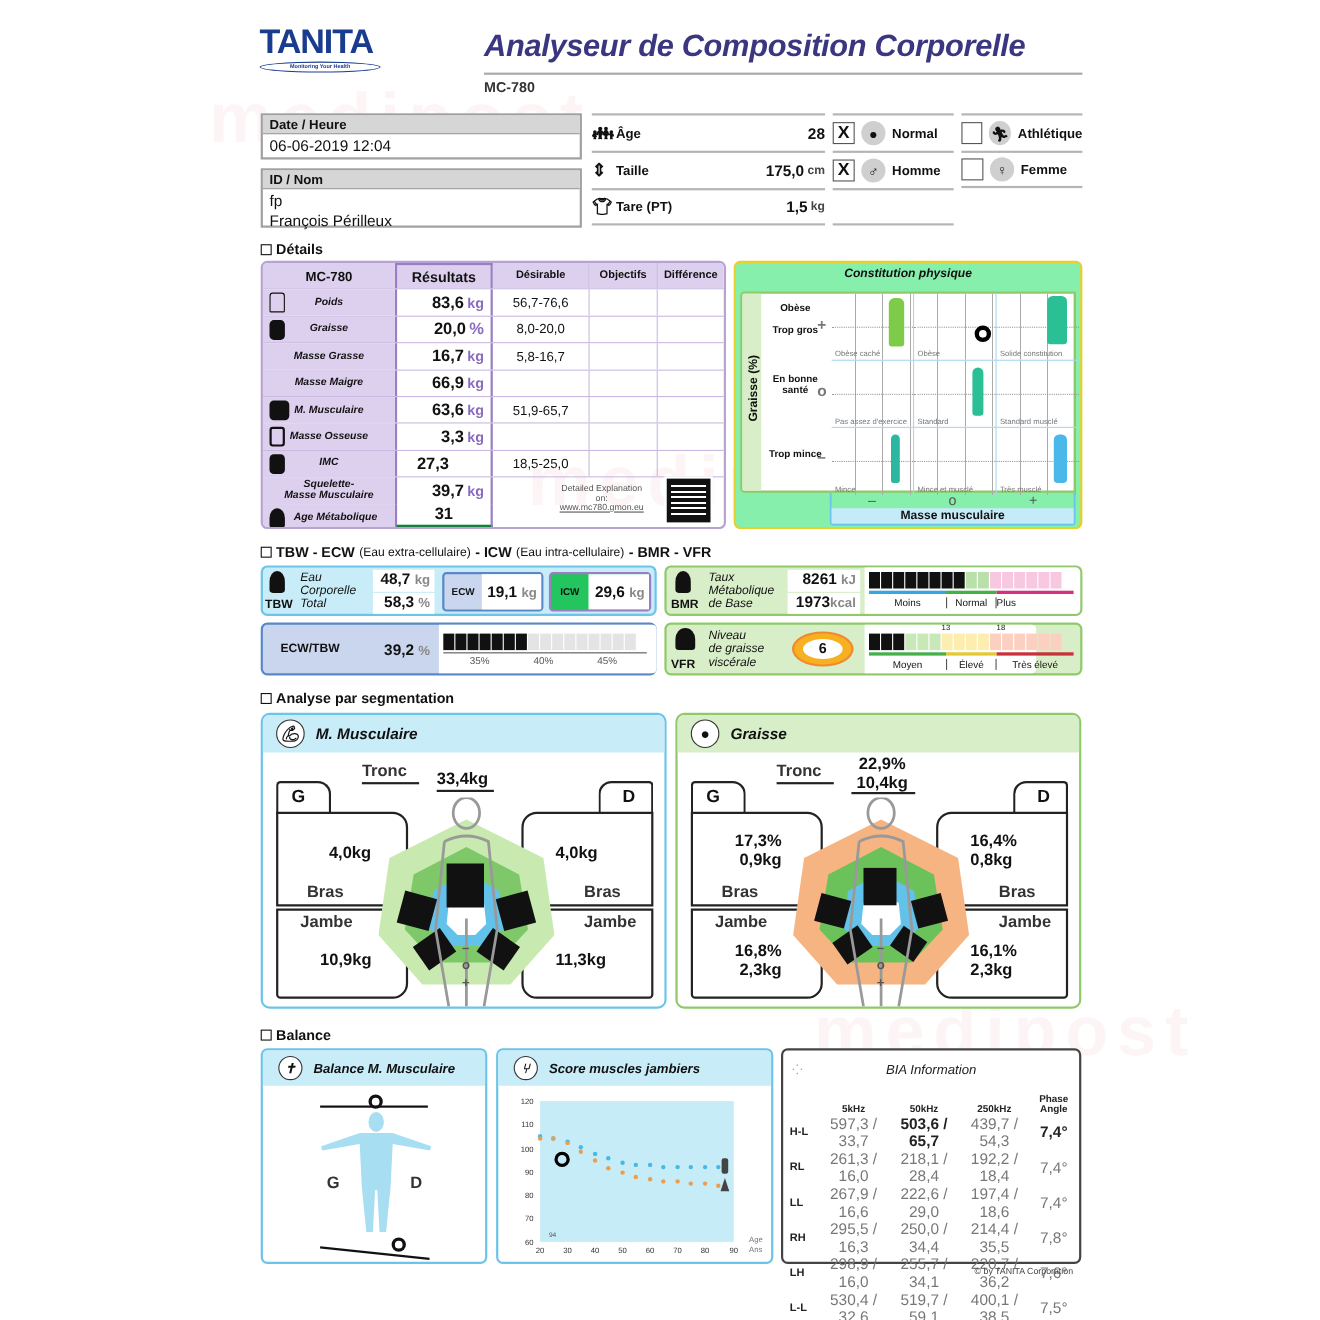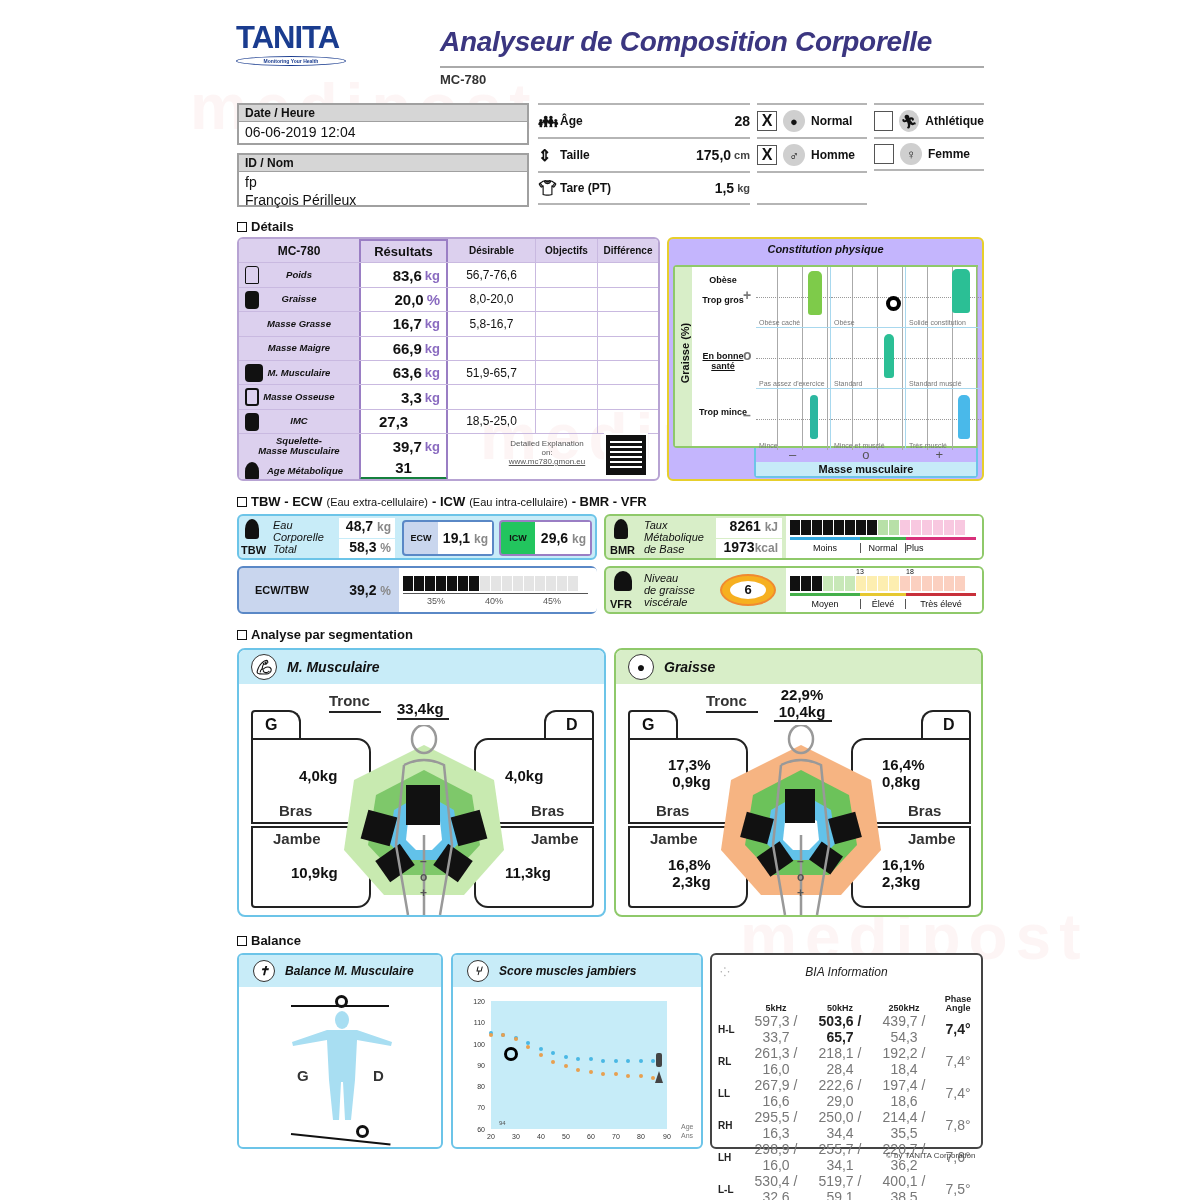--- a/index.html
+++ b/index.html
@@ -29,21 +29,21 @@
   .c2 { width: 89px; border-left: 2px solid #9a7ec4; border-right: 2px solid #9a7ec4; justify-content: flex-end; padding-right: 6px; font-size: 15px; font-weight: bold; }
   .c2 .u { color: #8a6bc0; font-size: 13px; margin-left: 3px; }
   .c3 { width: 88px; border-right: 1px solid #c9b9e0; font-size: 12px; }
   .c4 { width: 62px; border-right: 1px solid #c9b9e0; }
   .c5 { flex: 1; }
   .dhead .dcell { background: #dcd0ee; font-weight: bold; font-size: 10px; font-style: normal; }
   .dhead .c1 { font-size: 12px; font-style: normal; }
   .dhead .c2 { font-size: 13px; justify-content: center; padding-right: 0; }
   .ic { position: absolute; left: 6px; top: 3px; width: 14px; height: 18px; }
   
-  .const { left: 667px; top: 237px; width: 317px; height: 244px; border: 2px solid #e7cf2c; border-radius: 6px; background: #c4b5fd; }
+  .const { left: 667px; top: 237px; width: 317px; height: 244px; border: 2px solid #e7cf2c; border-radius: 6px; background: #86efac; }
   .const-title { text-align: center; font-size: 11px; font-weight: bold; font-style: italic; padding-top: 4px; }
   .const-grid { position: absolute; left: 4px; top: 26px; width: 305px; height: 183px; border: 2px solid #8fc96a; border-radius: 4px 0 0 4px; background: #fff; }
   .cg-ylabel { position: absolute; left: 0; top: 0; width: 17px; height: 100%; background: #d8eec8; }
   .cg-ylabel span { position: absolute; left: -30px; top: 80px; transform: rotate(-90deg); font-size: 11px; font-weight: bold; width: 80px; text-align: center; }
   .cg-rowlab { position: absolute; left: 17px; width: 62px; font-size: 9px; font-weight: bold; text-align: center; line-height: 10px; }
   .cg-sign { position: absolute; left: 68px; font-size: 14px; color: #777; font-weight: bold; }
   .cell { position: absolute; width: 75px; height: 61px; border-right: 1px solid #a8d8ee; border-bottom: 1px solid #a8d8ee; background-image: repeating-linear-gradient(90deg, transparent 0 21px, #aaa 21px 22px, transparent 22px 25px); }
   .cell-lab { position: absolute; left: 3px; bottom: 1px; font-size: 7px; color: #777; }
   .cell .hline { position: absolute; left: 0; right: 0; top: 30px; border-top: 1px dotted #999; }
   .fig { position: absolute; width: 10px; height: 44px; border-radius: 5px 5px 3px 3px; }
@@ -276,21 +276,21 @@
 
 <div class="abs const">
   <div class="const-title">Constitution physique</div>
   <div class="const-grid">
     <div class="cg-ylabel">
         <span>Graisse (%)</span>
       </div>
     <div class="cg-rowlab" style="top:8px;white-space:pre-line;">Obèse
 
 Trop gros</div>
-    <div class="cg-rowlab" style="top:84px;text-decoration:underline;">En bonne santé</div>
+    <div class="cg-rowlab" style="top:72px;">En bonne santé</div>
     <div class="cg-rowlab" style="top:140px;">Trop mince</div>
     <div class="cg-sign" style="top:20px;">+</div>
     <div class="cg-sign" style="top:80px;">o</div>
     <div class="cg-sign" style="top:140px;">–</div>
 
     <div class="cell" style="left:81px;top:0;">
         <div class="hline"></div>
         <div class="fig" style="left:52px;top:4px;background:#7ecb4a;width:14px;"></div>
         <span class="cell-lab">Obèse caché</span>
       </div>
@@ -445,21 +445,21 @@
   <div class="abs" style="left:8px;top:3px;width:18px;height:20px;background:#111;border-radius:50% 50% 3px 3px;"></div>
   <div class="abs bold-itl" style="left:4px;top:30px;">VFR</div>
   <div class="abs itl" style="left:38px;top:4px;">
     <div>Niveau</div>
     <div>de graisse</div>
     <div>viscérale</div>
   </div>
   <div class="abs" style="left:114px;top:6px;width:56px;height:32px;border-radius:50%;background:#f6b020;border:2px solid #f08a30;display:flex;align-items:center;justify-content:center;">
     <div style="width:36px;height:18px;background:#fff;border-radius:50%;text-align:center;font-weight:bold;font-size:13px;line-height:18px;">6</div>
   </div>
-  <div class="abs" style="left:180px;top:0;width:196px;height:44px;background:#fff;border-radius:0 4px 4px 0;">
+  <div class="abs" style="left:180px;top:0;width:156px;height:44px;background:#fff;border-radius:0 4px 4px 0;">
     <div class="abs" style="left:70px;top:0;font-size:7px;">13</div>
     <div class="abs" style="left:120px;top:0;font-size:7px;">18</div>
     <div class="segbar abs" style="left:4px;top:8px;">
       <div class="seg" style="background:#111"></div>
         <div class="seg" style="background:#111"></div>
         <div class="seg" style="background:#111"></div>
         <div class="seg" style="background:#c8e8b8"></div>
         <div class="seg" style="background:#c8e8b8"></div>
         <div class="seg" style="background:#c8e8b8"></div>
         <div class="seg" style="background:#fdeeb0"></div>

